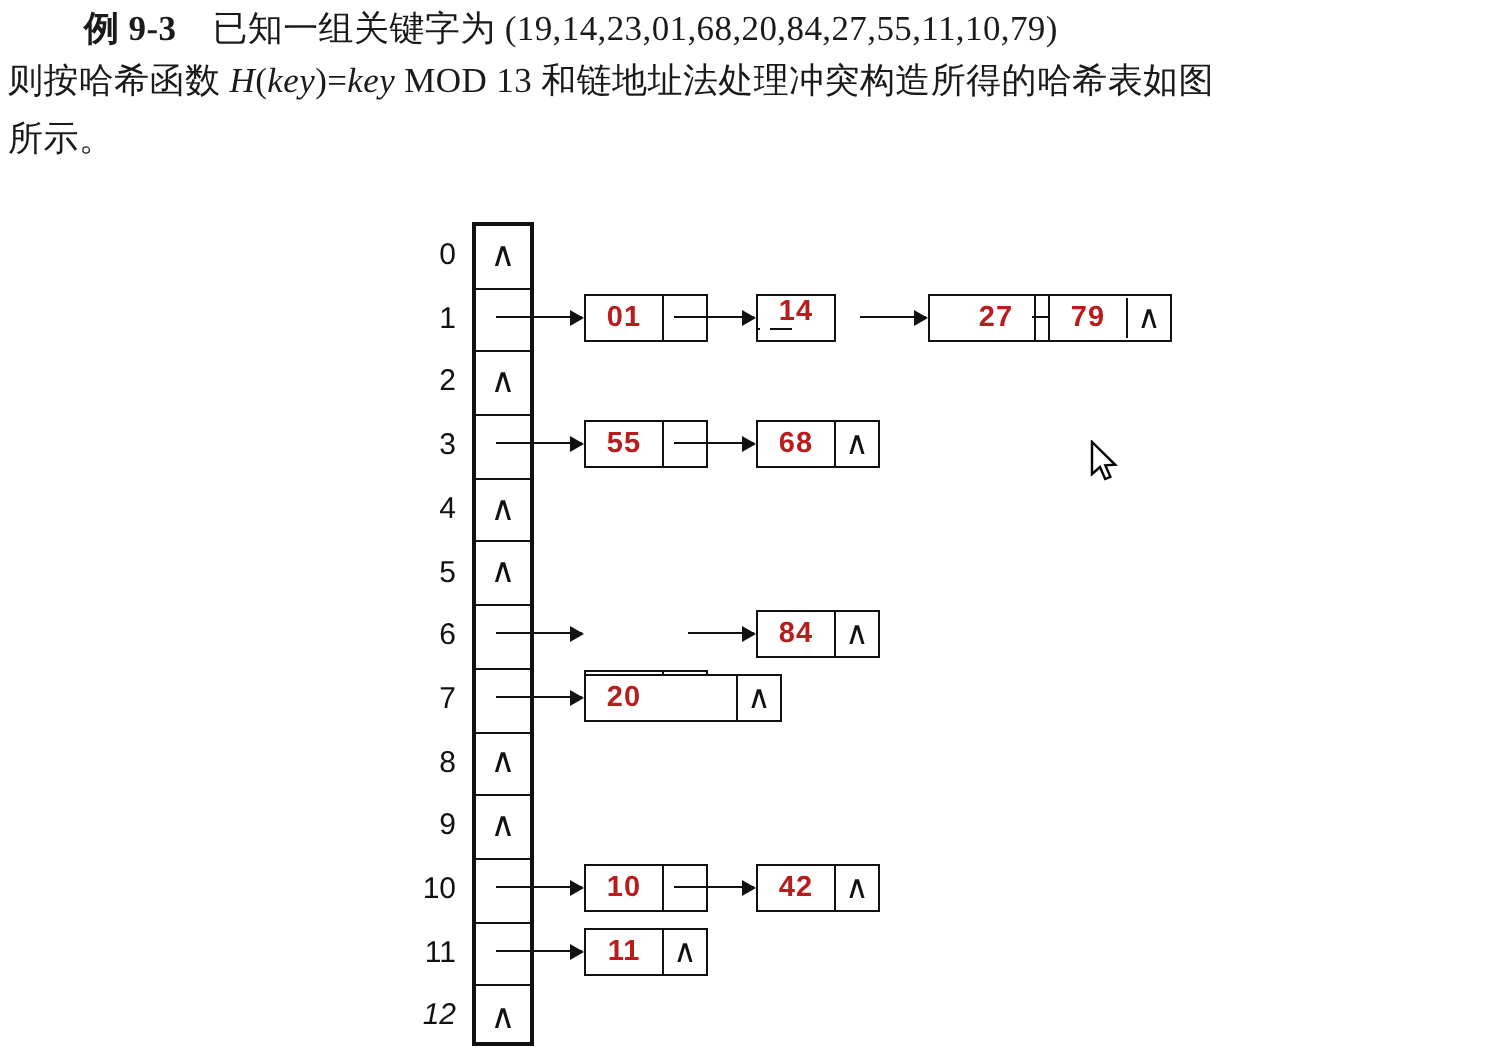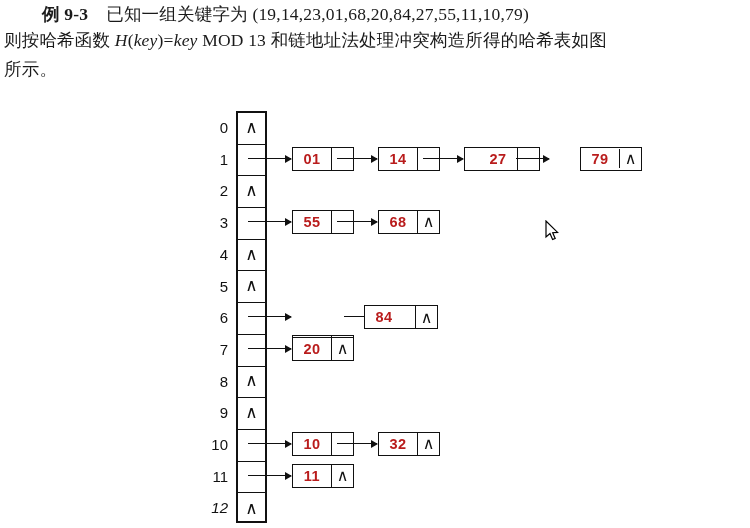--- a/index.html
+++ b/index.html
@@ -178,31 +178,31 @@
       <div class="slot-index" style="left: 202px; top: 499.4px; font-style: italic;">12</div>
     </div>
   <div id="chains-layer">
       <div class="chain" style="left: 0px; top: 146.55px; width: 750px;">
         <div class="arrow" style="left: 248px; width: 43px;"></div>
         <div class="node" style="left: 292px;">
           <div class="data">01</div>
           <div class="ptr"></div>
         </div>
         <div class="arrow" style="left: 344px; width: 33px;"></div>
-        <div class="node" style="left: 378px;">
+        <div class="node" style="left: 378px; flex-direction: column;">
           <div class="data">14</div>
           <div class="ptr"></div>
         </div>
         <div class="arrow" style="left: 430px; width: 33px;"></div>
         <div class="node" style="left: 464px; padding-left: 14px;">
           <div class="data">27</div>
           <div class="ptr"></div>
         </div>
         <div class="arrow" style="left: 516px; width: 33px;"></div>
-        <div class="node tail" style="left: 580px; align-items: center;">
+        <div class="node tail" style="left: 524px; align-items: center;">
           <div class="data">79</div>
           <div class="ptr">∧</div>
         </div>
       </div>
       <div class="chain" style="left: 0px; top: 209.95px; width: 722px;">
         <div class="arrow" style="left: 248px; width: 43px;"></div>
         <div class="node" style="left: 292px;">
           <div class="data">55</div>
           <div class="ptr"></div>
         </div>
@@ -212,41 +212,41 @@
           <div class="ptr">∧</div>
         </div>
       </div>
       <div class="chain" style="left: 0px; top: 305.05px; width: 750px;">
         <div class="arrow" style="left: 248px; width: 43px;"></div>
         <div class="node" style="left: 292px; margin-top: 30px;">
           <div class="data">19</div>
           <div class="ptr"></div>
         </div>
         <div class="arrow" style="left: 344px; width: 33px;"></div>
-        <div class="node tail" style="left: 364px; gap: 12px;">
+        <div class="node tail" style="left: 378px;">
           <div class="data">84</div>
           <div class="ptr">∧</div>
         </div>
       </div>
       <div class="chain" style="left: 0px; top: 336.75px; width: 750px;">
         <div class="arrow" style="left: 248px; width: 43px;"></div>
-        <div class="node tail" style="left: 292px;">
+        <div class="node tail" style="left: 292px; gap: 37px;">
           <div class="data">20</div>
           <div class="ptr">∧</div>
         </div>
       </div>
       <div class="chain" style="left: 0px; top: 431.85px; width: 750px;">
         <div class="arrow" style="left: 248px; width: 43px;"></div>
         <div class="node" style="left: 292px;">
           <div class="data">10</div>
           <div class="ptr"></div>
         </div>
         <div class="arrow" style="left: 344px; width: 33px;"></div>
         <div class="node tail" style="left: 378px;">
-          <div class="data">32</div>
+          <div class="data">42</div>
           <div class="ptr">∧</div>
         </div>
       </div>
       <div class="chain" style="left: 0px; top: 463.55px; width: 750px;">
         <div class="arrow" style="left: 248px; width: 43px;"></div>
         <div class="node tail" style="left: 292px;">
           <div class="data">11</div>
           <div class="ptr">∧</div>
         </div>
       </div>

